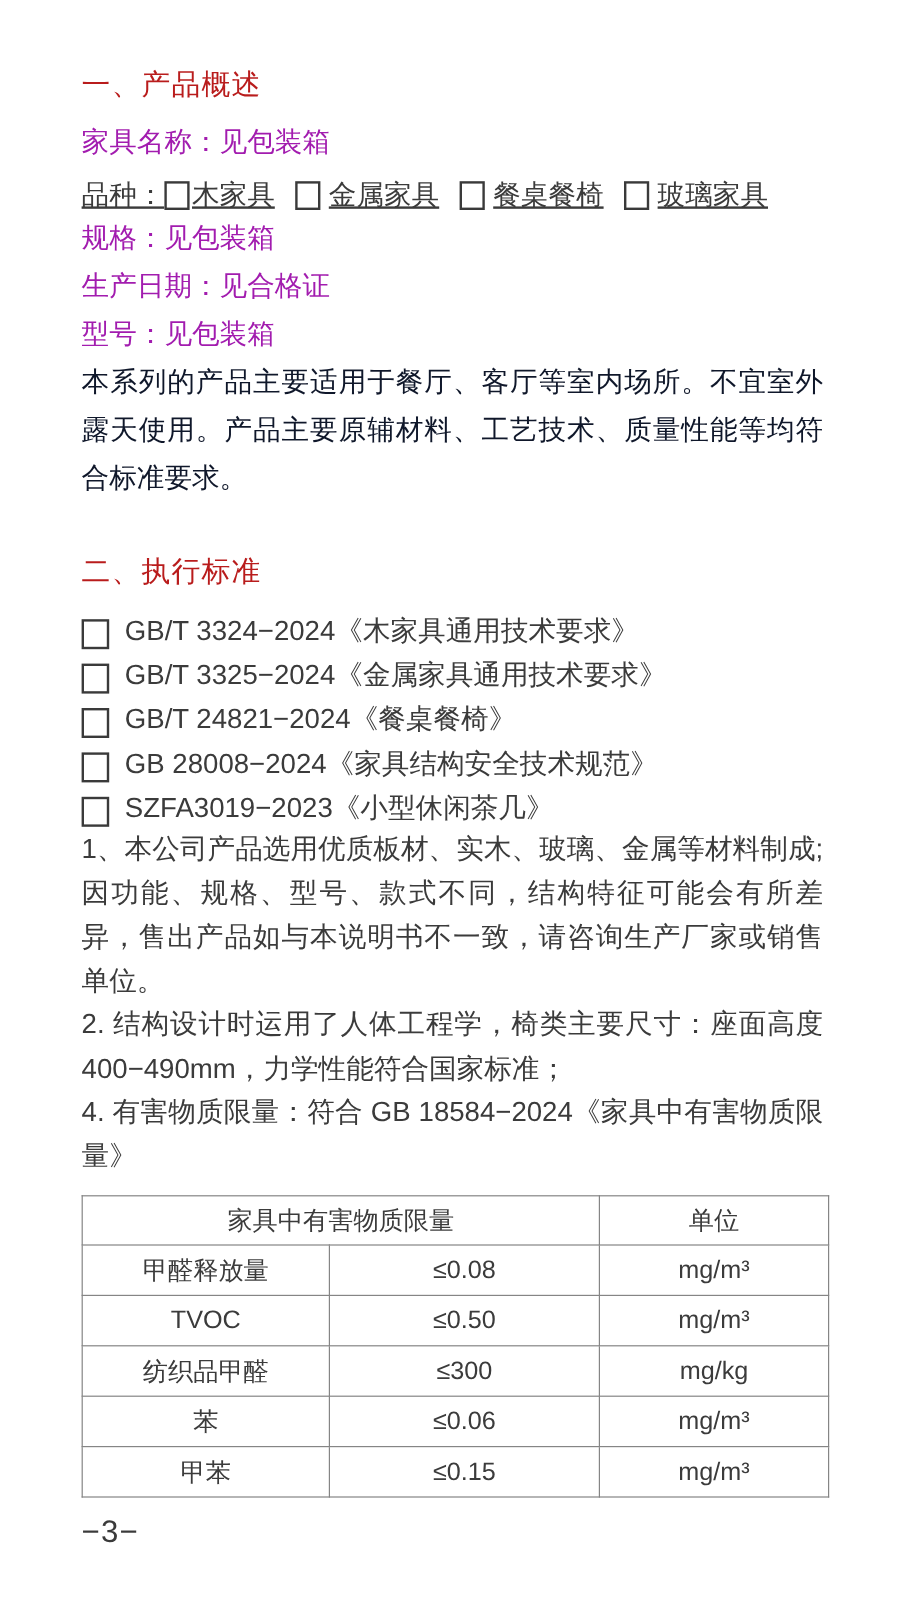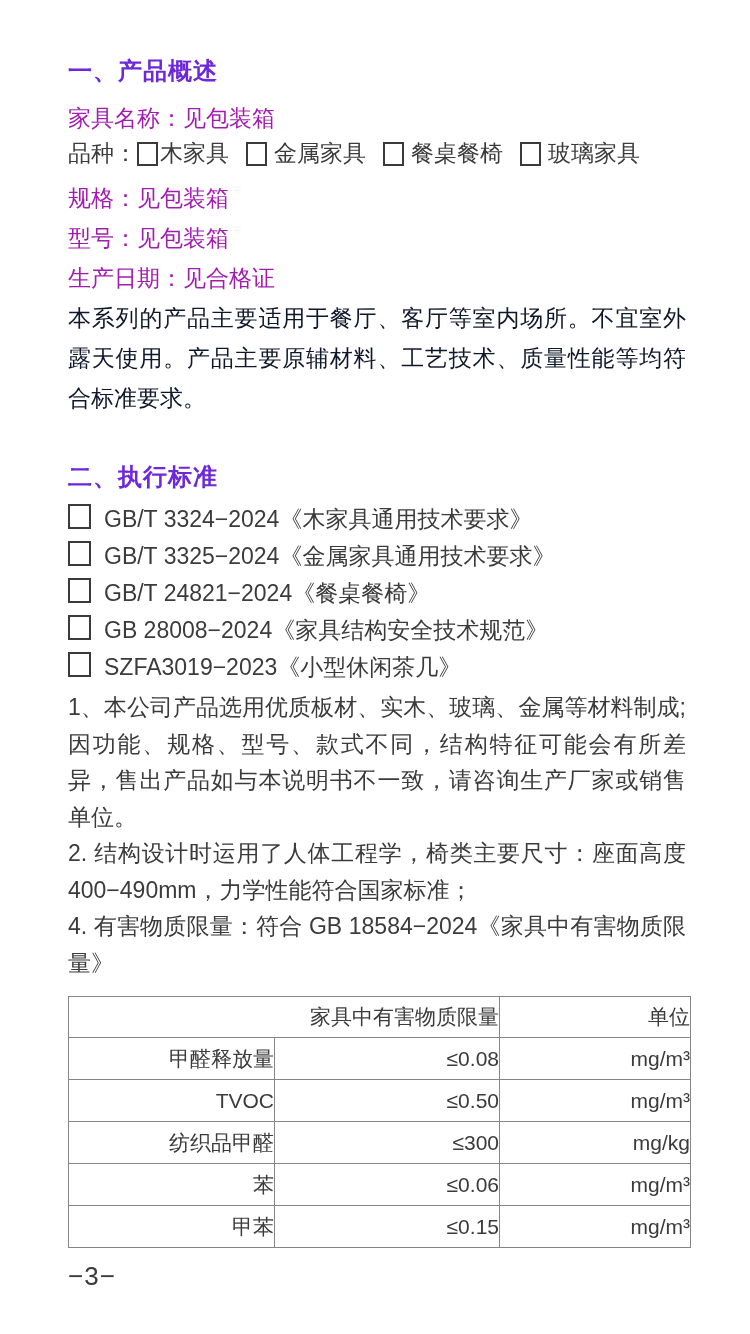--- a/index.html
+++ b/index.html
@@ -12,42 +12,43 @@
   }
   .page {
     width: 750px; height: 1334px;
     padding: 56px 64px 0 68px;
     background: #ffffff;
     position: relative;
   }
   h2.sec-title {
     font-size: 24px;
     line-height: 30px;
-    font-weight: bold;
-    color: #6d28d9;
+    font-weight: normal;
+    color: #b91c1c;
     margin: 0 0 12px 0;
     letter-spacing: 1px;
   }
   .line {
     font-size: 23px;
     line-height: 40px;
     color: #a21caf;
   }
   .para {
     font-size: 23px;
     line-height: 40px;
     text-align: justify;
     color: #0f172a;
   }
   .variety-row {
     display: flex;
-    align-items: flex-start;
+    align-items: flex-end;
     height: 40px;
     font-size: 23px;
     white-space: nowrap;
+    text-decoration: underline;
   }
   .variety-row .opt {
     display: inline-flex;
     align-items: center;
     margin-right: 17px;
   }
   .variety-row .opt .opt-label { margin-left: 7px; }
   .checkbox {
     display: inline-block;
     width: 21px; height: 24px;
@@ -55,21 +56,21 @@
     background: #ffffff;
     flex: 0 0 auto;
   }
   .section2 { margin-top: 44px; }
   .section2 .intro {
     font-size: 23px;
     line-height: 38px;
   }
   .std-line {
     display: flex;
-    align-items: flex-start;
+    align-items: flex-end;
     height: 37px;
     font-size: 23px;
     white-space: nowrap;
   }
   .std-line .checkbox {
     width: 23px; height: 25px;
     margin-right: 13px;
   }
   .note {
     font-size: 23px;
@@ -77,21 +78,21 @@
     text-align: justify;
   }
   table.limits {
     margin-top: 15px;
     width: 622px;
     border-collapse: collapse;
     table-layout: fixed;
   }
   table.limits th, table.limits td {
     border: 1px solid #858585;
-    text-align: right;
+    text-align: center;
     vertical-align: middle;
     font-weight: normal;
     color: #3b3b3b;
     font-size: 21px;
   }
   table.limits thead th { height: 41px; }
   table.limits tbody td { height: 42px; }
   .footer-pagenum {
     margin-top: 13px;
     font-size: 26px;
@@ -123,22 +124,22 @@
         <span class="checkbox"></span>
         <span class="opt-label">餐桌餐椅</span>
       </span>
       <span class="opt">
         <span class="checkbox"></span>
         <span class="opt-label">玻璃家具</span>
       </span>
     </div>
 
     <p class="line">规格：见包装箱</p>
+    <p class="line">生产日期：见合格证</p>
     <p class="line">型号：见包装箱</p>
-    <p class="line">生产日期：见合格证</p>
     <p class="para">本系列的产品主要适用于餐厅、客厅等室内场所。不宜室外露天使用。产品主要原辅材料、工艺技术、质量性能等均符合标准要求。</p>
   </section>
 
   <section class="section2">
     <h2 class="sec-title">二、执行标准</h2>
 
     <div class="std-line">
       <span class="checkbox"></span>
       <span>GB/T 3324−2024《木家具通用技术要求》</span>
     </div>

